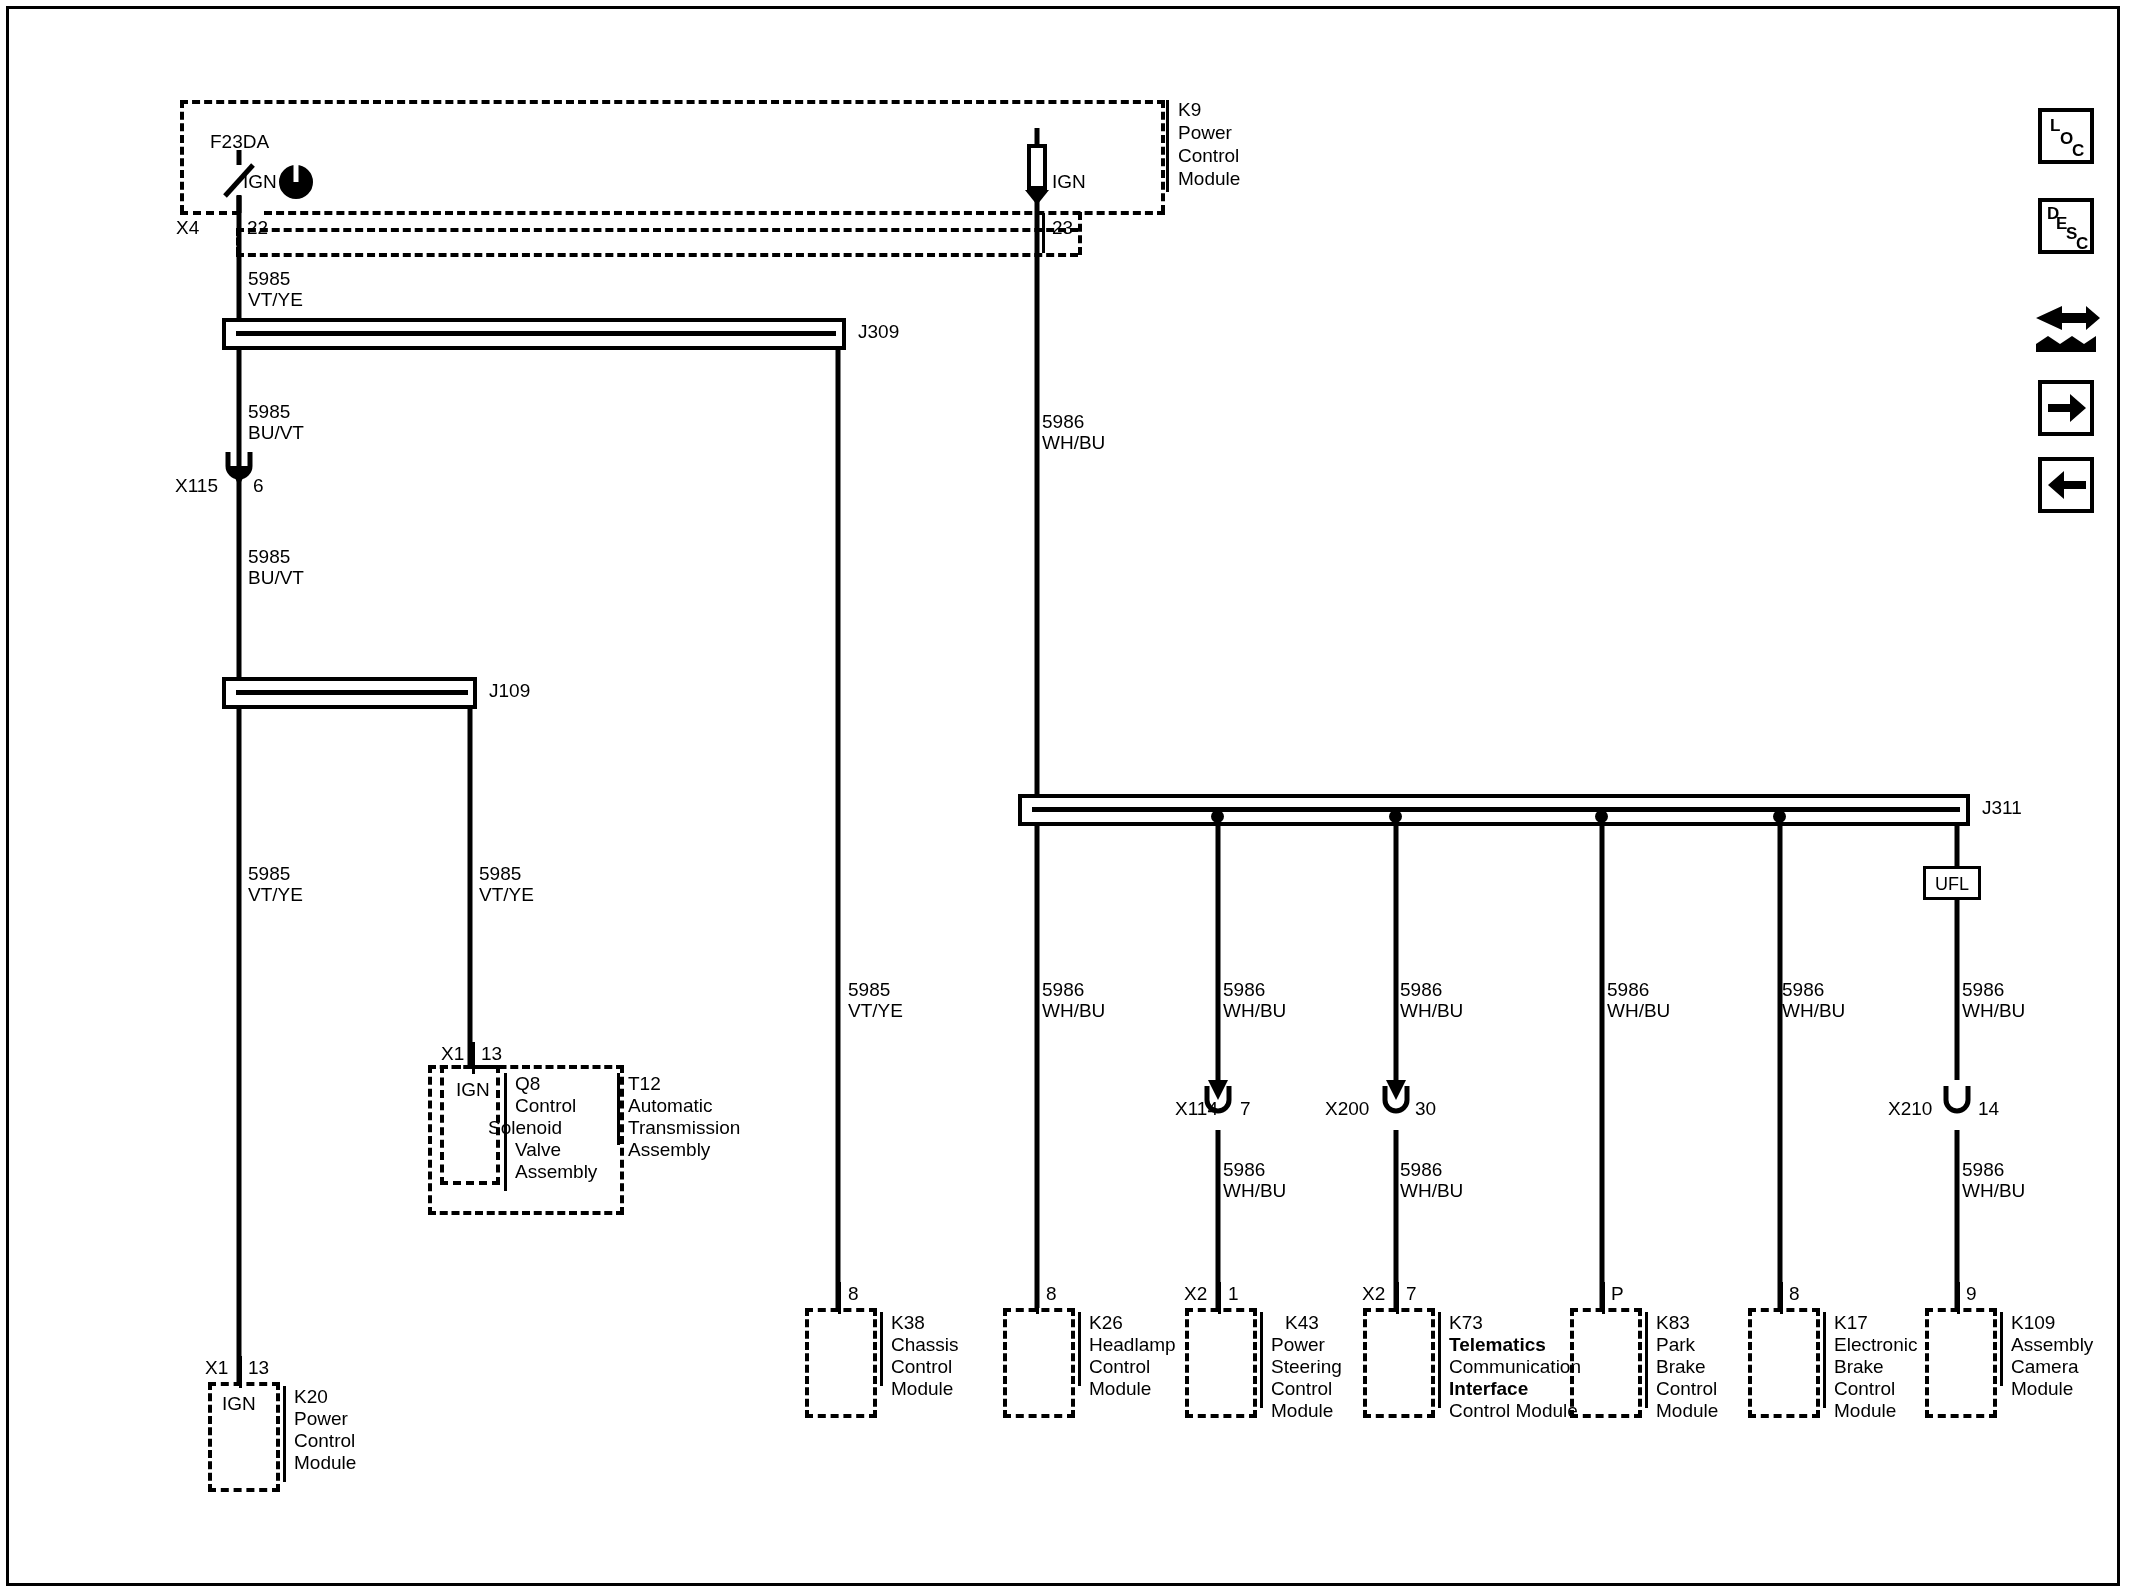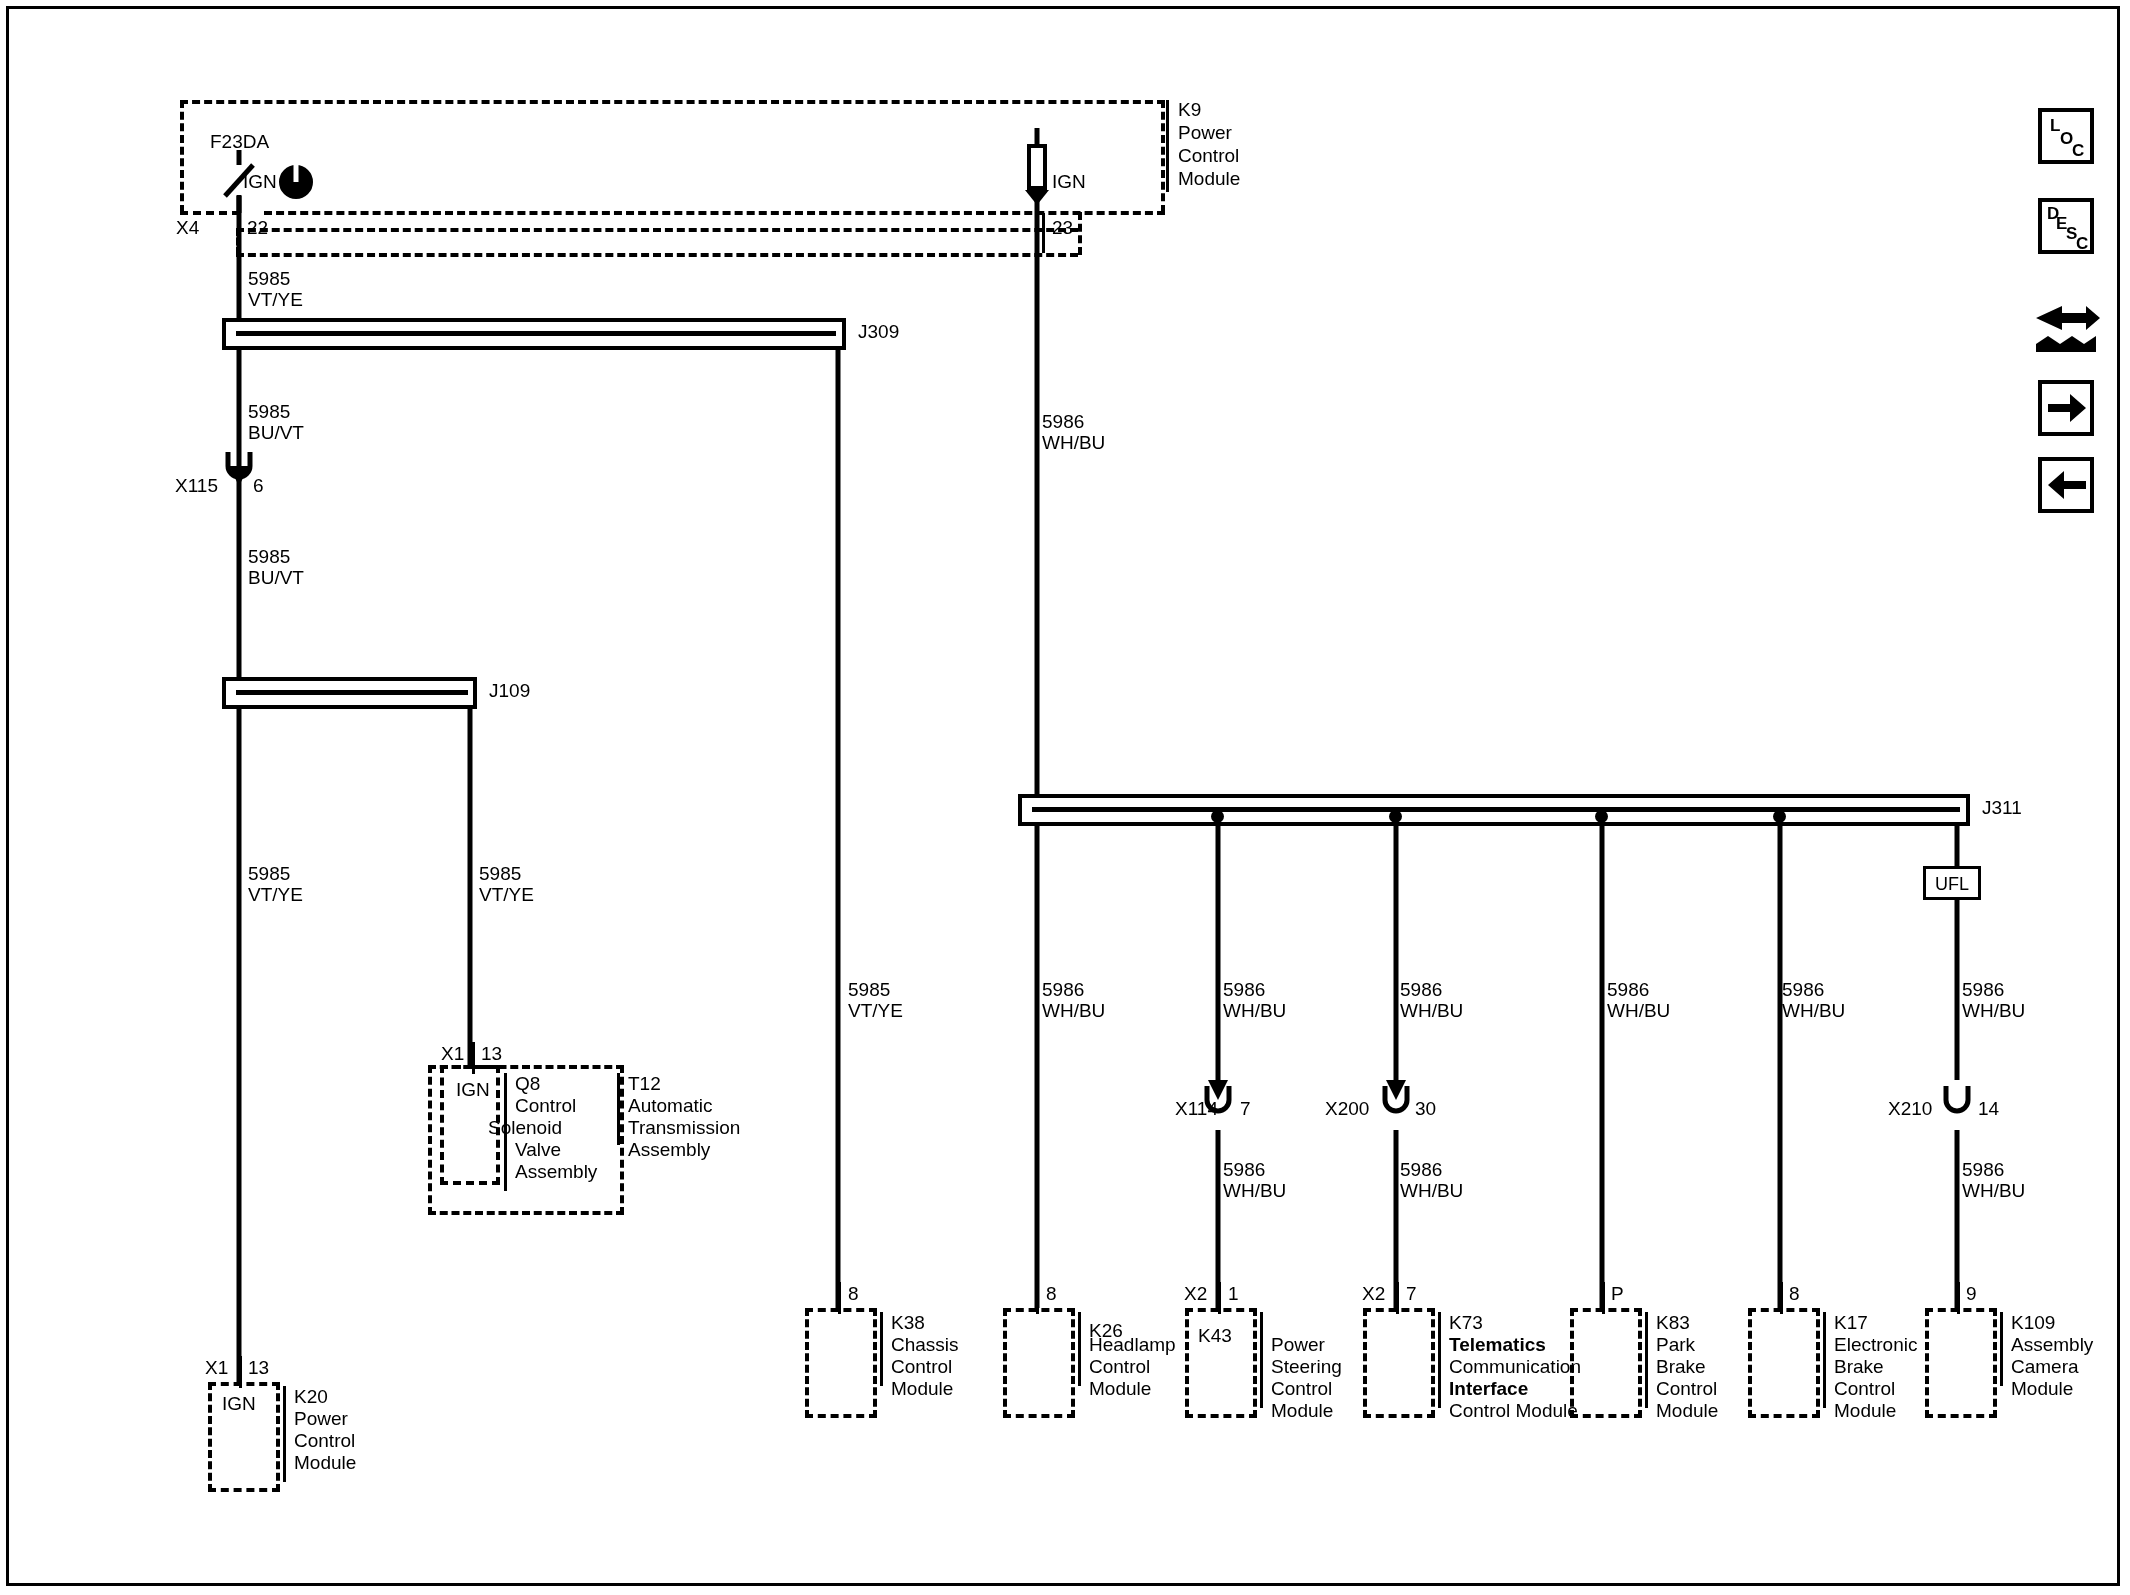--- a/index.html
+++ b/index.html
@@ -239,31 +239,31 @@
   <div class="tick" style="left:880px; top:1312px; height:74px;"></div>
   <div class="lbl" style="left:891px; top:1311px;">K38</div>
   <div class="lbl" style="left:891px; top:1333px;">Chassis</div>
   <div class="lbl" style="left:891px; top:1355px;">Control</div>
   <div class="lbl" style="left:891px; top:1377px;">Module</div>
 
   <div class="dashbox" style="left:1003px; top:1308px; width:72px; height:110px;"></div>
   <div class="lbl" style="left:1046px; top:1282px;">8</div>
   <div class="tick" style="left:1036px; top:1282px; height:32px;"></div>
   <div class="tick" style="left:1078px; top:1312px; height:74px;"></div>
-  <div class="lbl" style="left:1089px; top:1311px;margin-top:8px;">K26</div>
+  <div class="lbl" style="left:1089px; top:1311px;">K26</div>
   <div class="lbl" style="left:1089px; top:1333px;text-align:right;">Headlamp</div>
   <div class="lbl" style="left:1089px; top:1355px;">Control</div>
   <div class="lbl" style="left:1089px; top:1377px;">Module</div>
 
   <div class="dashbox" style="left:1185px; top:1308px; width:72px; height:110px;"></div>
   <div class="lbl" style="left:1184px; top:1282px;">X2</div>
   <div class="lbl" style="left:1228px; top:1282px;">1</div>
   <div class="tick" style="left:1218px; top:1282px; height:32px;"></div>
   <div class="tick" style="left:1260px; top:1312px; height:96px;"></div>
-  <div class="lbl" style="left:1198px; top:1311px;margin-top:13px;">K43</div>
+  <div class="lbl" style="left:1285px; top:1311px;">K43</div>
   <div class="lbl" style="left:1271px; top:1333px;">Power</div>
   <div class="lbl" style="left:1271px; top:1355px;">Steering</div>
   <div class="lbl" style="left:1271px; top:1377px;">Control</div>
   <div class="lbl" style="left:1271px; top:1399px;">Module</div>
 
   <div class="dashbox" style="left:1363px; top:1308px; width:72px; height:110px;"></div>
   <div class="lbl" style="left:1362px; top:1282px;">X2</div>
   <div class="lbl" style="left:1406px; top:1282px;">7</div>
   <div class="tick" style="left:1396px; top:1282px; height:32px;"></div>
   <div class="tick" style="left:1438px; top:1312px; height:96px;"></div>

